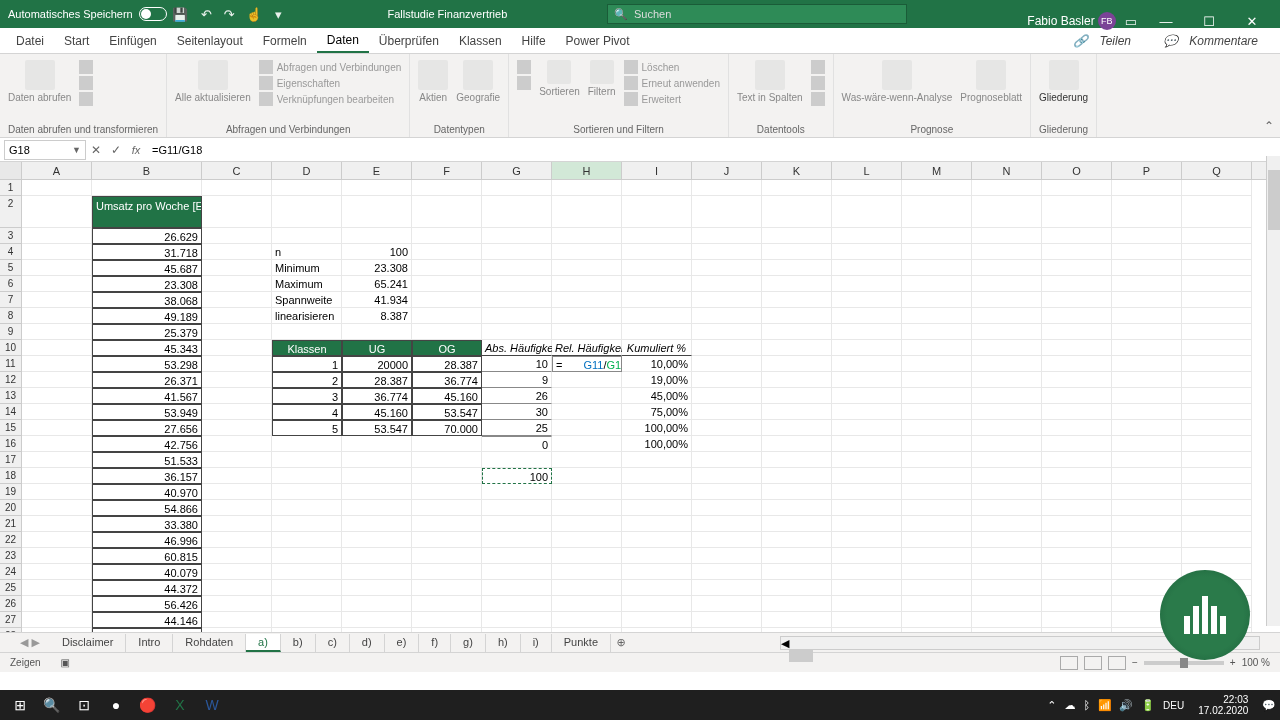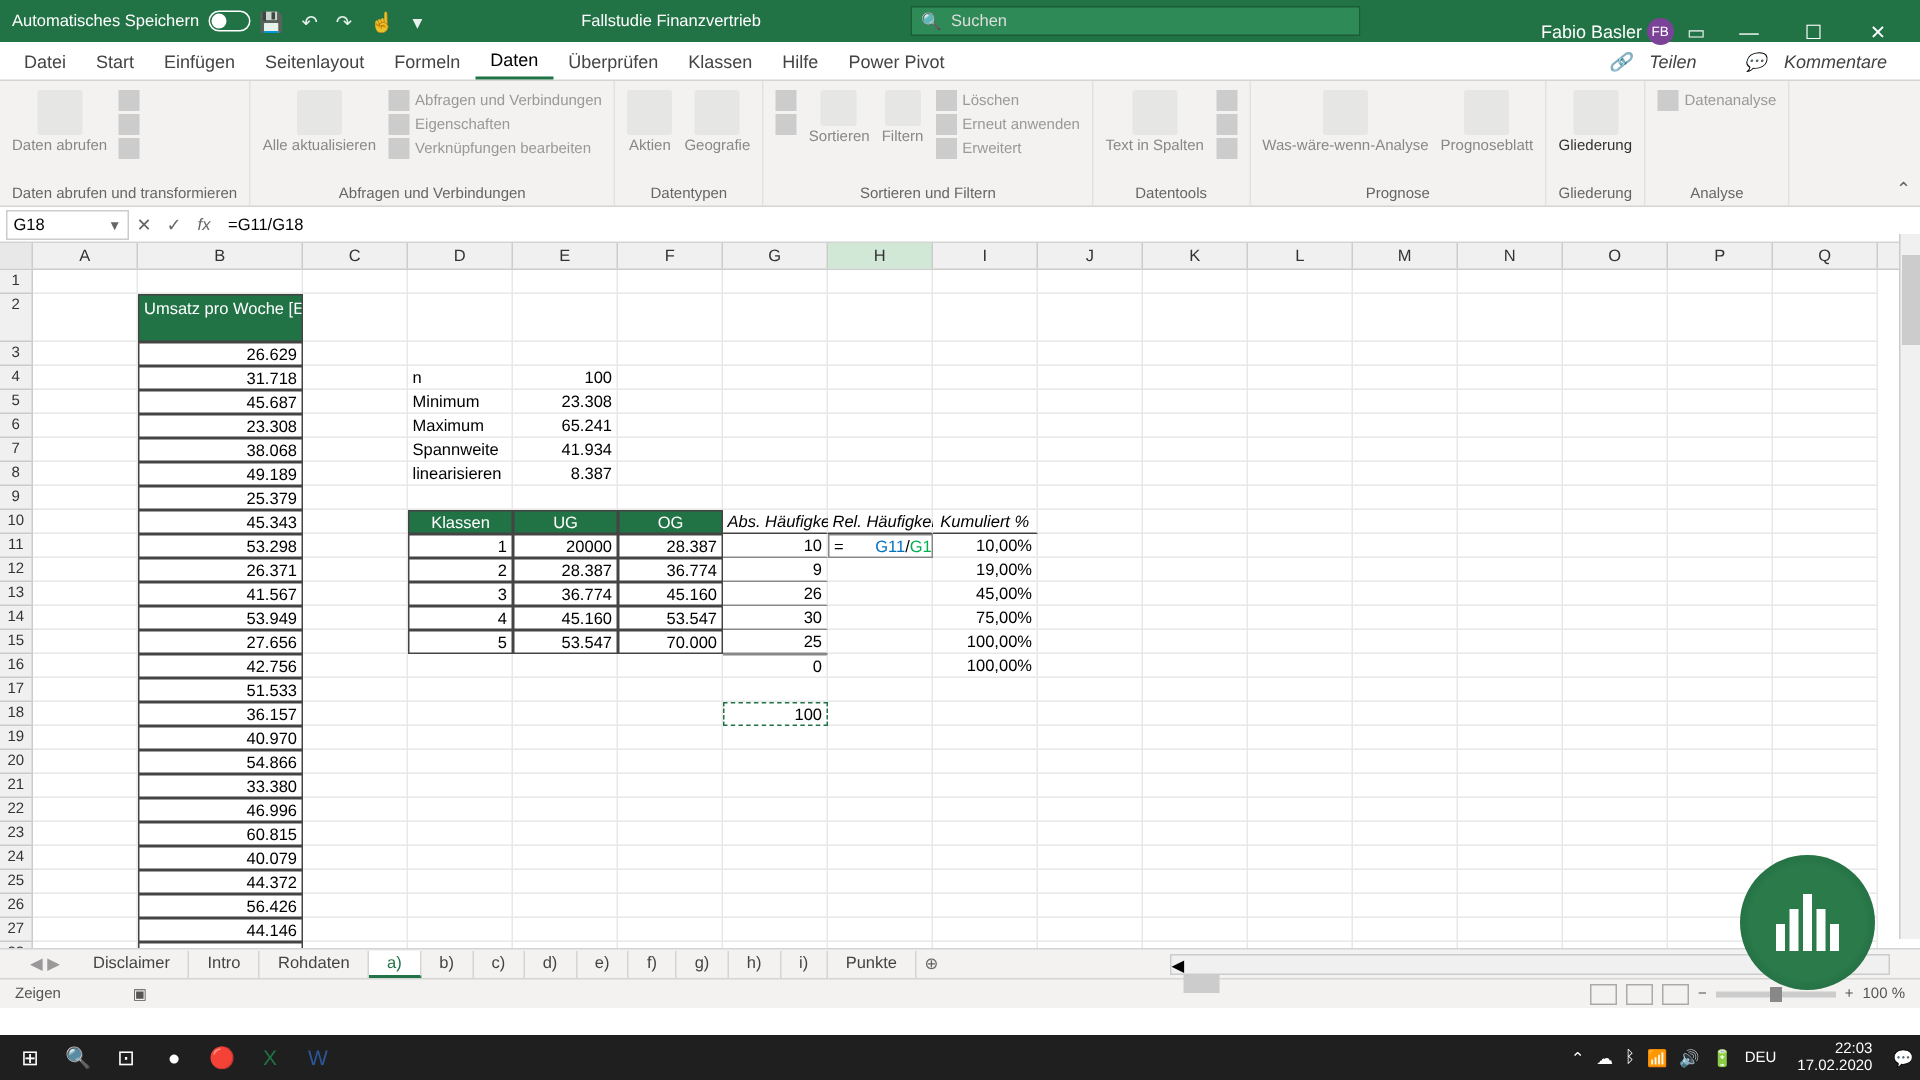--- a/index.html
+++ b/index.html
@@ -69,21 +69,21 @@
 
 .sheet-tabs { height: 20px; background: #f3f2f1; border-top: 1px solid #d4d4d4; display: flex; align-items: center; padding: 0 20px; gap: 0; font-size: 11px; }
 .nav-arrows { color: #999; margin-right: 10px; }
 .sheet-tab { padding: 2px 12px; border-right: 1px solid #d4d4d4; color: #444; cursor: pointer; }
 .sheet-tab.active { background: #fff; border-bottom: 2px solid #217346; color: #217346; }
 .add-sheet { width: 20px; text-align: center; color: #666; }
 .hscroll { margin-left: auto; width: 480px; height: 14px; background: #f0f0f0; border: 1px solid #ccc; position: relative; }
 .hscroll-thumb { position: absolute; left: 8px; width: 24px; height: 12px; background: #ccc; }
 
 
-.status-bar { height: 20px; background: #f3f2f1; border-top: 1px solid #d4d4d4; display: flex; align-items: center; padding: 0 10px; font-size: 10px; color: #555; gap: 28px; }
+.status-bar { height: 20px; background: #f3f2f1; border-top: 1px solid #d4d4d4; display: flex; align-items: center; padding: 0 10px; font-size: 10px; color: #555; }
 .status-right { margin-left: auto; display: flex; gap: 6px; align-items: center; }
 .view-btn { width: 18px; height: 14px; border: 1px solid #aaa; }
 .zoom-slider { width: 80px; height: 4px; background: #ccc; position: relative; }
 .zoom-slider::after { content:''; width:8px; height:10px; background:#888; position:absolute; left:36px; top:-3px; }
 
 
 .taskbar { position: absolute; bottom: 0; width: 100%; height: 30px; background: #1f1f1f; display: flex; align-items: center; padding: 0 4px; }
 .task-icon { width: 32px; height: 28px; display: flex; align-items: center; justify-content: center; color: #fff; font-size: 14px; }
 .task-right { margin-left: auto; display: flex; align-items: center; color: #fff; font-size: 10px; gap: 8px; }
 .tray-icon { font-size: 11px; }
@@ -277,31 +277,20 @@
     <div class="ribbon-group-label">Prognose</div>
   </div>
   <div class="ribbon-group">
     <div class="ribbon-items">
       <div class="ribbon-btn enabled">
           <div class="ribbon-icon lg"></div>
           <span>Gliederung</span>
         </div>
     </div>
     <div class="ribbon-group-label">Gliederung</div>
-  </div>
-  <div class="ribbon-group">
-    <div class="ribbon-items">
-      <div class="ribbon-col">
-          <span>
-            <i class="mini-icon"></i>
-            <span>Datenanalyse</span>
-          </span>
-        </div>
-    </div>
-    <div class="ribbon-group-label">Analyse</div>
   </div>
   <span class="ribbon-collapse">⌃</span>
 </div>
 
 <div class="formula-bar">
   <div class="name-box">
       <span>G18</span>
       <span class="name-box-arrow">▼</span>
     </div>
   <div class="fb-btn">✕</div>

